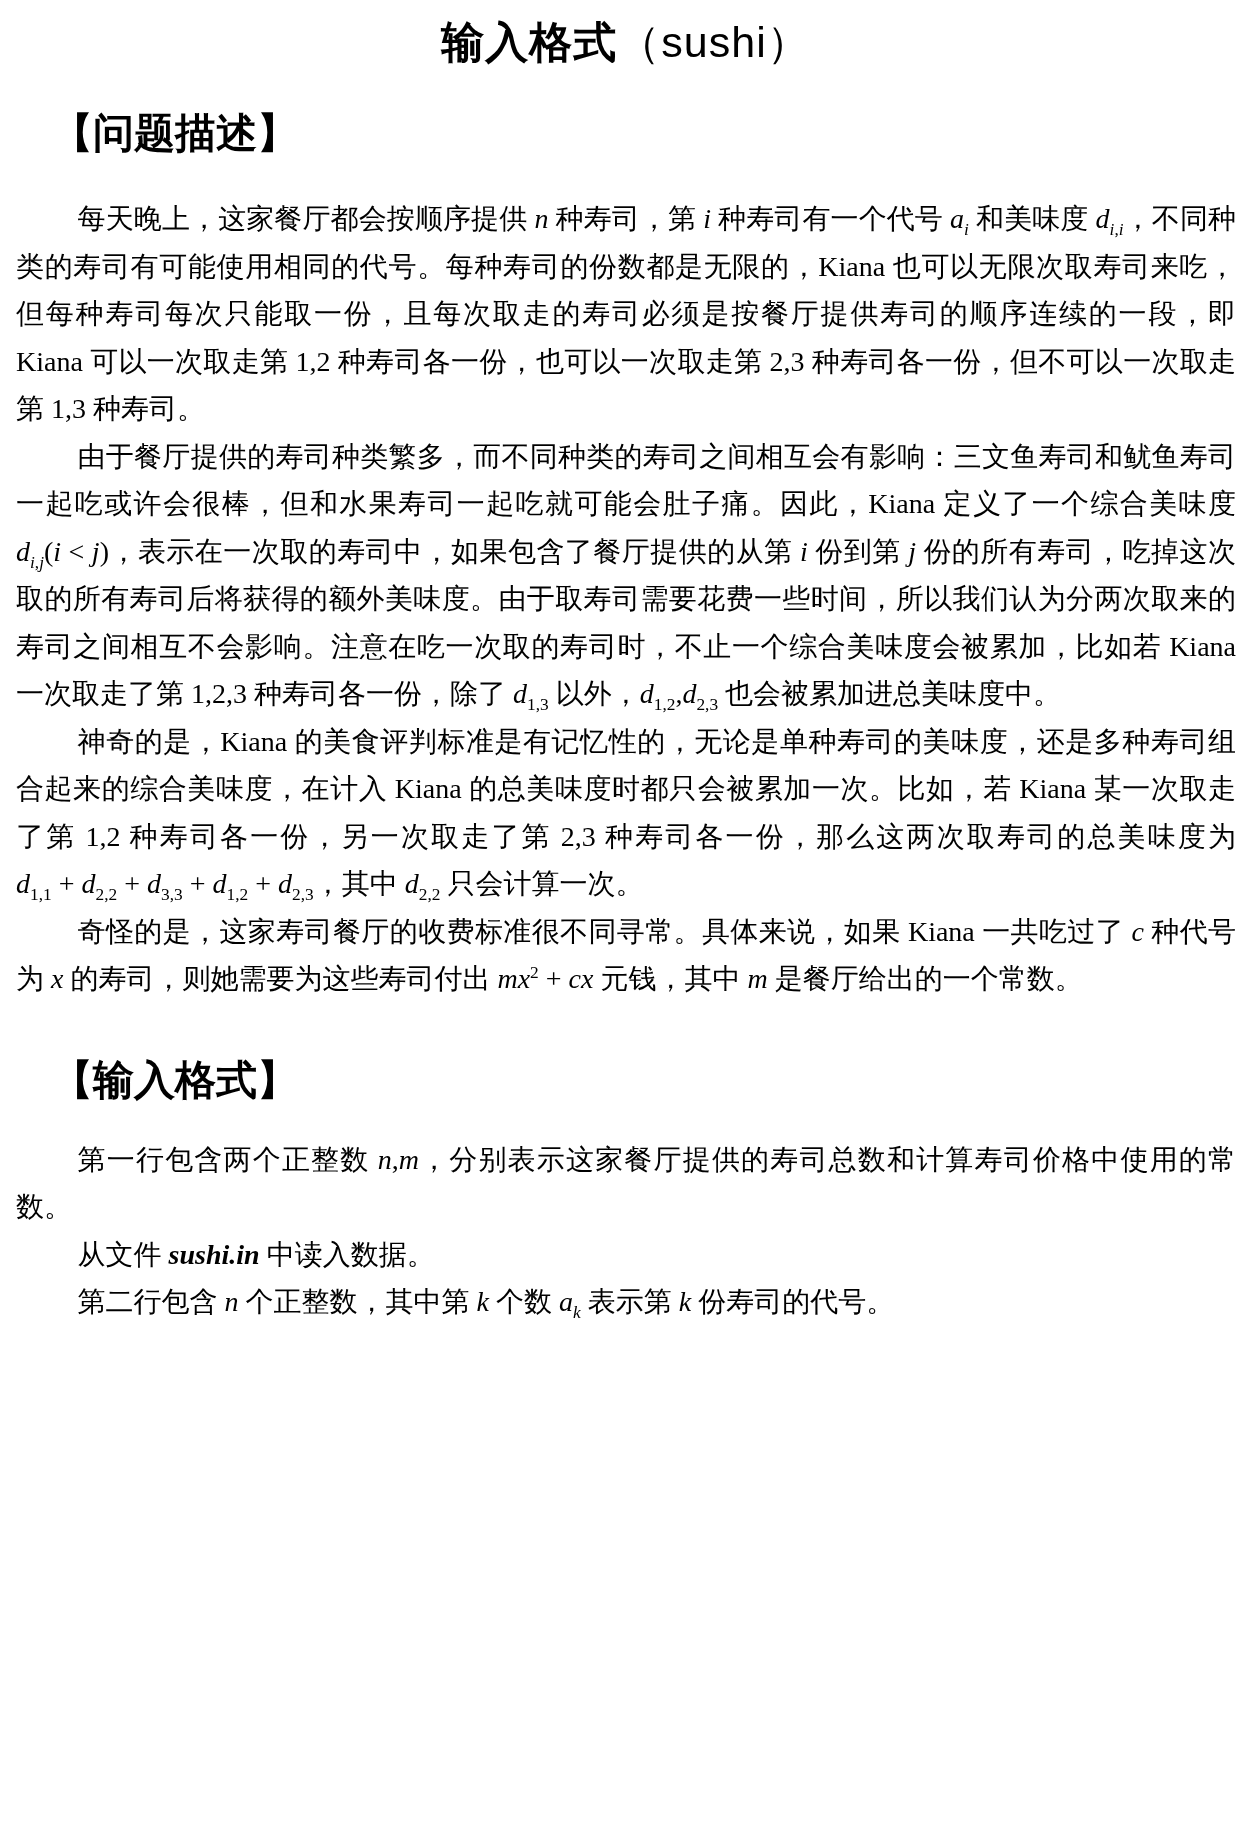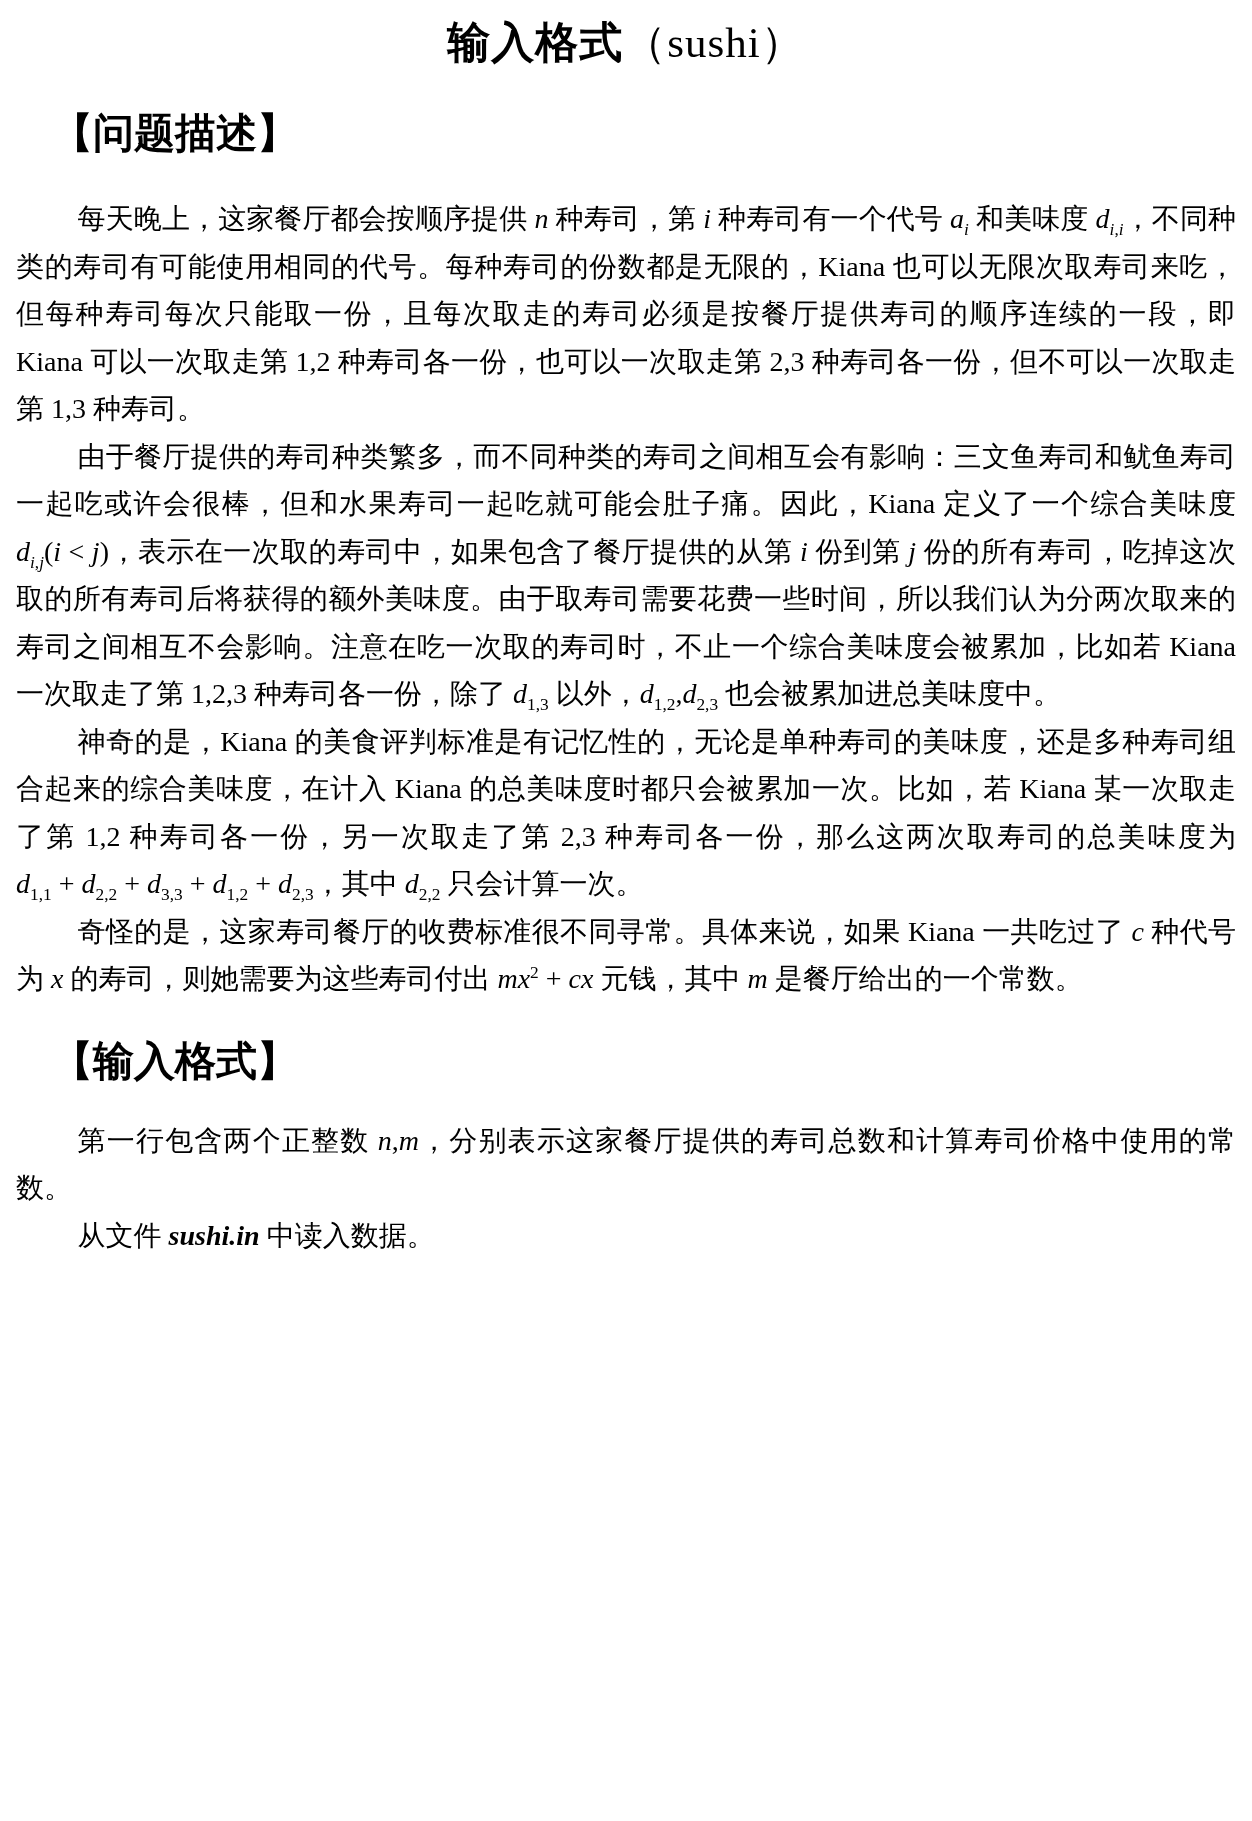--- a/index.html
+++ b/index.html
@@ -24,32 +24,32 @@
     font-size: 43px;
     line-height: 56px;
     font-weight: 700;
     letter-spacing: 1px;
   }
   .title-zh {
     font-family: "Liberation Sans", "DejaVu Sans", sans-serif;
     font-weight: 700;
   }
   .title-en {
-    font-family: Liberation Serif, serif;
+    font-family: Liberation Sans, sans-serif;
     font-weight: 400;
   }
   h2.sec-heading {
     font-family: "Liberation Sans", "DejaVu Sans", sans-serif;
     font-weight: 700;
     font-size: 41px;
     line-height: 44px;
     margin: 40px 0 40px 36px;
   }
   h2.sec-heading.input-heading {
-    margin-top: 36px;
+    margin-top: 55px;
     margin-bottom: 34px;
   }
   p.body-par {
     margin: 0;
     font-size: 28px;
     line-height: 47.5px;
     text-align: justify;
     text-indent: 2.2em;
   }
   
@@ -80,14 +80,15 @@
 
   <p class="body-par">每天晚上，这家餐厅都会按顺序提供 <span class="mth"><i>n</i></span> 种寿司，第 <span class="mth"><i>i</i></span> 种寿司有一个代号 <span class="mth"><i>a</i><sub><i>i</i></sub></span> 和美味度 <span class="mth"><i>d</i><sub><i>i</i>,<i>i</i></sub></span>，不同种类的寿司有可能使用相同的代号。每种寿司的份数都是无限的，Kiana 也可以无限次取寿司来吃，但每种寿司每次只能取一份，且每次取走的寿司必须是按餐厅提供寿司的顺序连续的一段，即 Kiana 可以一次取走第 <span class="mth">1,2</span> 种寿司各一份，也可以一次取走第 <span class="mth">2,3</span> 种寿司各一份，但不可以一次取走第 <span class="mth">1,3</span> 种寿司。</p>
   <p class="body-par">由于餐厅提供的寿司种类繁多，而不同种类的寿司之间相互会有影响：三文鱼寿司和鱿鱼寿司一起吃或许会很棒，但和水果寿司一起吃就可能会肚子痛。因此，Kiana 定义了一个综合美味度 <span class="mth"><i>d</i><sub><i>i</i>,<i>j</i></sub>(<i>i</i> &lt; <i>j</i>)</span>，表示在一次取的寿司中，如果包含了餐厅提供的从第 <span class="mth"><i>i</i></span> 份到第 <span class="mth"><i>j</i></span> 份的所有寿司，吃掉这次取的所有寿司后将获得的额外美味度。由于取寿司需要花费一些时间，所以我们认为分两次取来的寿司之间相互不会影响。注意在吃一次取的寿司时，不止一个综合美味度会被累加，比如若 Kiana 一次取走了第 <span class="mth">1,2,3</span> 种寿司各一份，除了 <span class="mth"><i>d</i><sub>1,3</sub></span> 以外，<span class="mth"><i>d</i><sub>1,2</sub>,<i>d</i><sub>2,3</sub></span> 也会被累加进总美味度中。</p>
   <p class="body-par">神奇的是，Kiana 的美食评判标准是有记忆性的，无论是单种寿司的美味度，还是多种寿司组合起来的综合美味度，在计入 Kiana 的总美味度时都只会被累加一次。比如，若 Kiana 某一次取走了第 <span class="mth">1,2</span> 种寿司各一份，另一次取走了第 <span class="mth">2,3</span> 种寿司各一份，那么这两次取寿司的总美味度为 <span class="mth"><i>d</i><sub>1,1</sub> + <i>d</i><sub>2,2</sub> + <i>d</i><sub>3,3</sub> + <i>d</i><sub>1,2</sub> + <i>d</i><sub>2,3</sub></span>，其中 <span class="mth"><i>d</i><sub>2,2</sub></span> 只会计算一次。</p>
   <p class="body-par">奇怪的是，这家寿司餐厅的收费标准很不同寻常。具体来说，如果 Kiana 一共吃过了 <span class="mth"><i>c</i></span> 种代号为 <span class="mth"><i>x</i></span> 的寿司，则她需要为这些寿司付出 <span class="mth"><i>m</i><i>x</i><sup>2</sup> + <i>c</i><i>x</i></span> 元钱，其中 <span class="mth"><i>m</i></span> 是餐厅给出的一个常数。</p>
 
   <h2 class="sec-heading input-heading">【输入格式】</h2>
 
   <p class="body-par">第一行包含两个正整数 <span class="mth"><i>n</i>,<i>m</i></span>，分别表示这家餐厅提供的寿司总数和计算寿司价格中使用的常数。</p>
   <p class="body-par">从文件 <span class="mbi">sushi.in</span> 中读入数据。</p>
+  <p class="body-par">第二行包含 <span class="mth"><i>n</i></span> 个正整数，其中第 <span class="mth"><i>k</i></span> 个数 <span class="mth"><i>a</i><sub><i>k</i></sub></span> 表示第 <span class="mth"><i>k</i></span> 份寿司的代号。</p>
 
 </div>
 
 </body></html>

